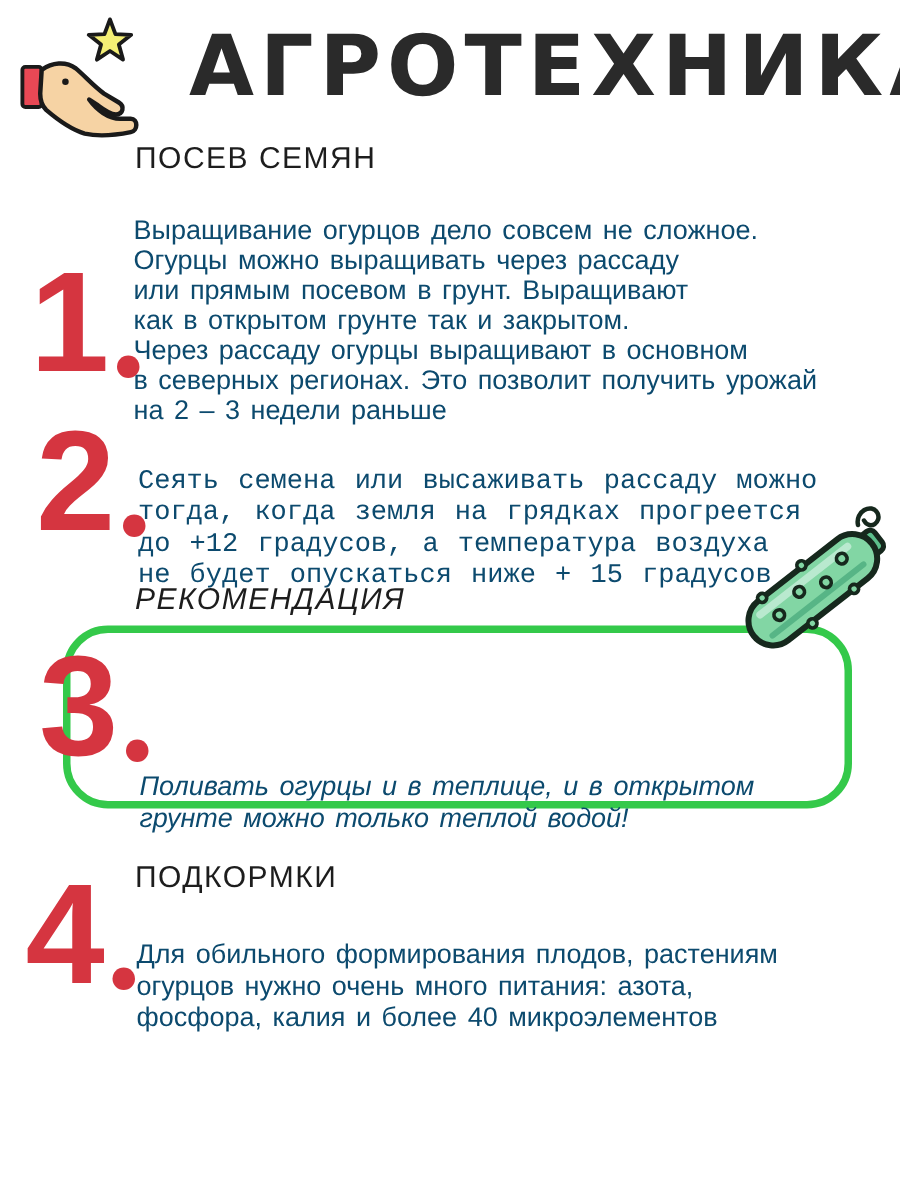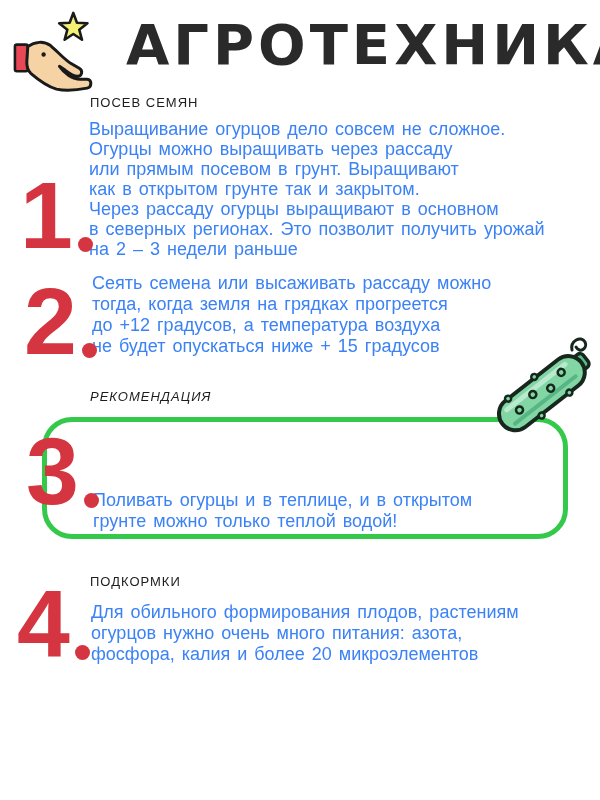--- a/index.html
+++ b/index.html
@@ -13,36 +13,37 @@
   
   .title {
     left:126px; top:12px;
     font-family:"DejaVu Sans", sans-serif;
     font-size:56px; letter-spacing:4px; color:#2a2a2a; white-space:nowrap;
   }
   .header-icon { left:8px; top:10px; width:94px; height:86px; }
 
   
   .sec-heading {
-    font-size:13px; letter-spacing:1px; color:#1d1d1d; white-space:nowrap;
+    font-size:20px; letter-spacing:1px; color:#1d1d1d; white-space:nowrap;
   }
   .h-sowing  { left:90px; top:95px; }
   .h-recommend { left:90px; top:389px;font-style:italic; }
   .h-feeding { left:90px; top:574px; }
 
   
   .body-text {
     font-size:18px; line-height:20px; white-space:pre-line; word-spacing:2px;
-    color:#3b82f6;
+    color:#0c4a6e;
+    margin-top:24px;
   }
   .b-sowing   { left:89px; top:119px; line-height:20px; }
-  .b-planting { left:92px; top:273px; line-height:21px; }
+  .b-planting { left:92px; top:287px; line-height:21px;font-family:Liberation Mono, monospace; }
   .b-feeding  { left:91px; top:602px; line-height:21px; }
   .b-tip1 { left:96px; top:437px; line-height:21px; z-index:3; }
-  .b-tip2 { left:93px; top:490px; line-height:21px; z-index:3; }
+  .b-tip2 { left:93px; top:490px; line-height:21px; z-index:3;font-style:italic; }
 
   
   .num {
     display:flex; align-items:flex-end; z-index:4;
     color:#d53540; font-weight:700;
   }
   .num .digit { font-size:95px; line-height:74px; font-family:"Liberation Sans", sans-serif; }
   .num .dot {
     width:15px; height:15px; border-radius:50%; background:#d53540;
     margin-left:5px; margin-bottom:0px;
@@ -120,19 +121,19 @@
       <circle cx="28" cy="50" r="3" fill="#82d6a4" stroke="#16281d" stroke-width="2.5"></circle>
       <circle cx="62" cy="49" r="3" fill="#82d6a4" stroke="#16281d" stroke-width="2.5"></circle>
       <circle cx="44" cy="84" r="3" fill="#82d6a4" stroke="#16281d" stroke-width="2.5"></circle>
       <circle cx="80" cy="83" r="3" fill="#82d6a4" stroke="#16281d" stroke-width="2.5"></circle>
     </g>
   </svg>
 
   <div class="abs sec-heading h-feeding">ПОДКОРМКИ</div>
   <div class="abs body-text b-feeding">Для обильного формирования плодов, растениям
 огурцов нужно очень много питания: азота,
-фосфора, калия и более 20 микроэлементов</div>
+фосфора, калия и более 40 микроэлементов</div>
   <div class="abs num n4">
     <span class="digit">4</span>
     <span class="dot"></span>
   </div>
 
 </div>
 
 </body></html>

